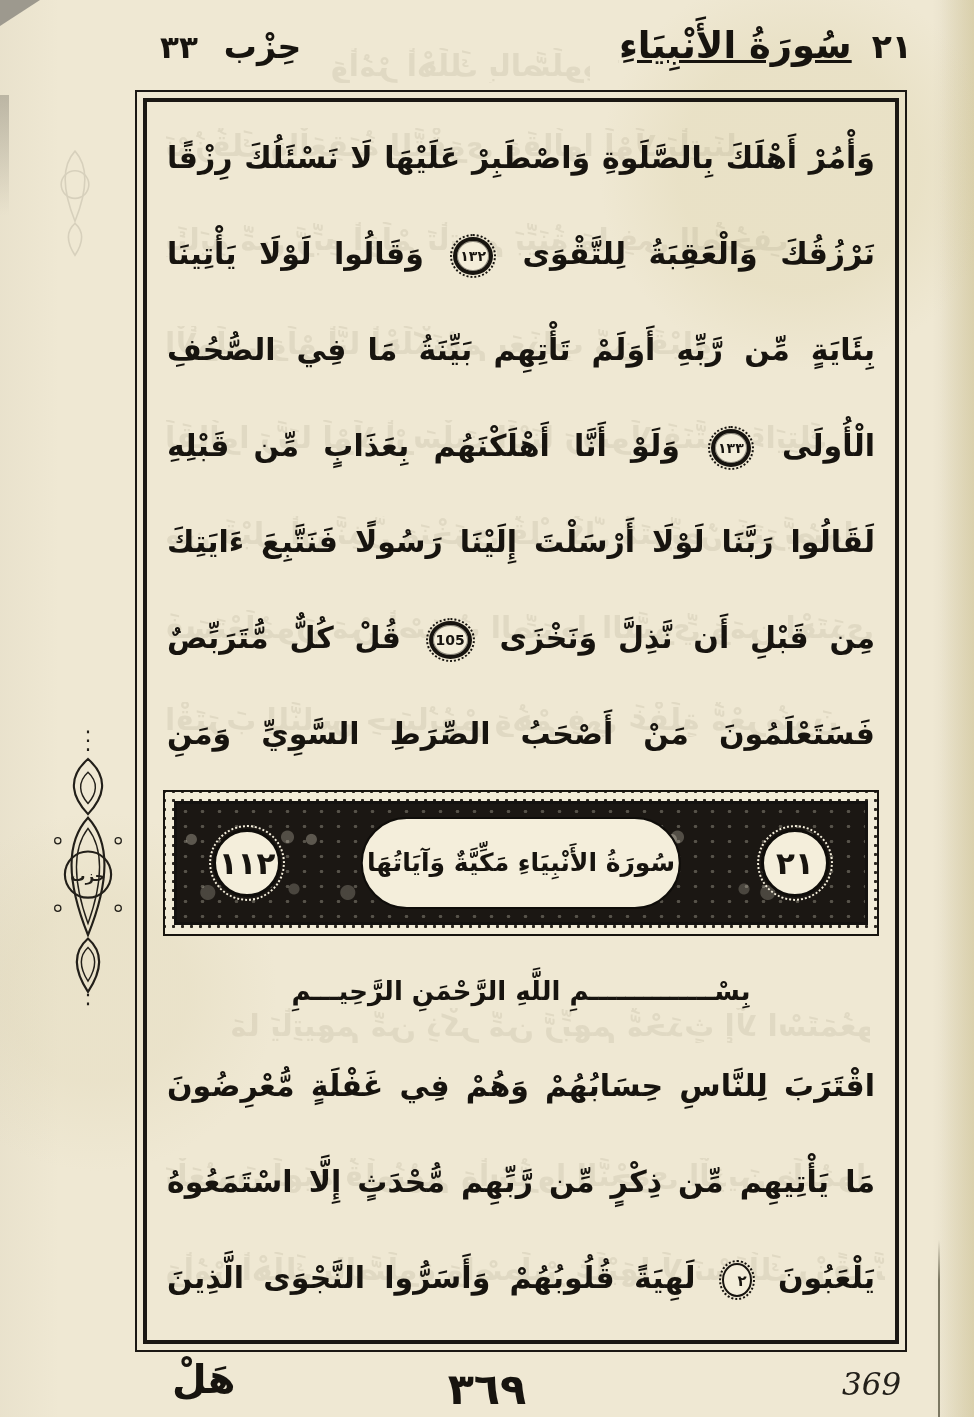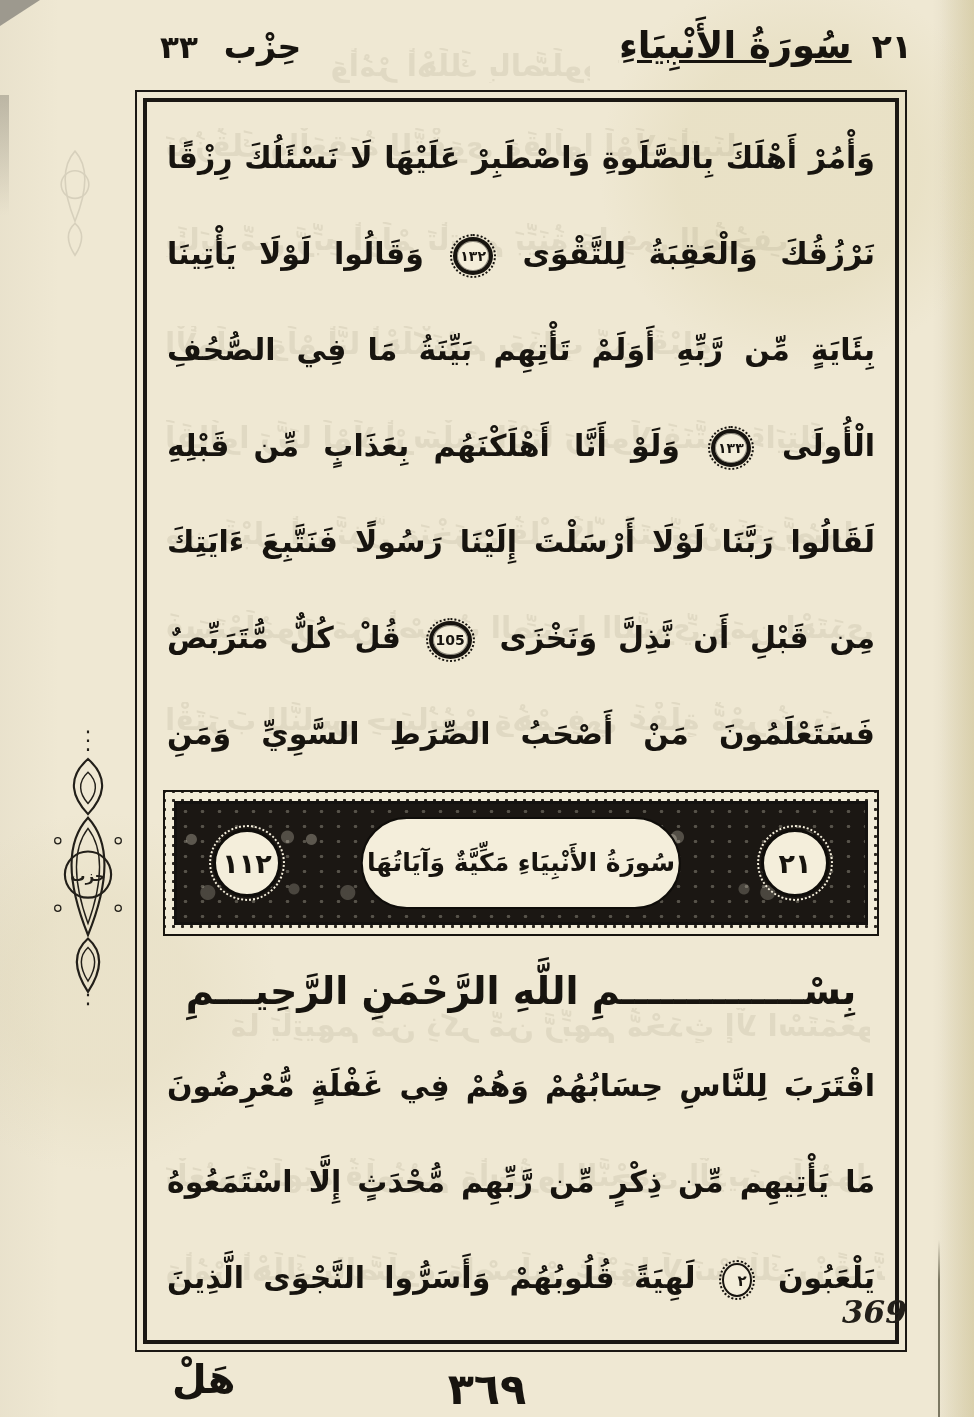--- a/index.html
+++ b/index.html
@@ -94,48 +94,48 @@
       radial-gradient(circle at 78% 72%, rgba(242,236,216,.22) 0 5px, transparent 6px),
       radial-gradient(rgba(242,236,216,.28) 1.4px, transparent 2.2px);
     background-size:120px 118px,140px 118px,130px 118px,150px 118px,17px 15px;
   }
   .banner-cartouche-num{
     position:absolute;top:50%;transform:translateY(-50%);
     width:62px;height:62px;border-radius:50%;
     background:#f4eedb;border:3px solid #0f0d0a;
     outline:2px dotted #f4eedb;outline-offset:2px;
     display:flex;align-items:center;justify-content:center;
-    font-size:27px;font-weight:bold;
+    font-size:31px;font-weight:bold;
   }
   .banner-num-right{right:36px;}
   .banner-num-left{left:36px;}
   .banner-title-cartouche{
     position:absolute;left:50%;top:50%;transform:translate(-50%,-50%);
     width:46%;height:88px;border-radius:60px;
     background:#f4eedb;border:2.5px solid #0f0d0a;
     outline:2px dotted #f4eedb;outline-offset:-7px;
     display:flex;align-items:center;justify-content:center;
     direction:rtl;
   }
   .banner-title-text{font-size:25px;font-weight:bold;text-align:left;line-height:1.1;}
 
   .bismillah-line{
     height:94px;line-height:94px;text-align:center;direction:rtl;
-    font-size:38px;font-weight:bold;overflow:hidden;
+    font-size:26px;font-weight:bold;overflow:hidden;
   }
 
   
   .hizb-ornament{position:absolute;left:48px;top:712px;}
 
   
   .footer-catchword{position:absolute;left:172px;top:1356px;font-size:40px;font-weight:bold;direction:rtl;}
   .footer-page-arabic{position:absolute;left:50%;top:1364px;transform:translateX(-50%);
     font-size:43px;font-weight:bold;}
-  .footer-page-western{position:absolute;left:842px;top:1294px;
-    font-family:"DejaVu Serif",serif;font-style:italic;font-weight:bold;font-size:31px;color:#23201a;}
+  .footer-page-western{position:absolute;left:842px;top:1366px;
+    font-family:"DejaVu Serif",serif;font-style:italic;font-weight:normal;font-size:31px;color:#23201a;}
 </style>
 </head>
 <body>
 
 <div class="paper-texture"></div>
 <div class="ghost-layer" id="ghost-layer">
     <div class="ghost-line" style="top: 48px; left: 330px; width: 260px;">وَأْمُرْ أَهْلَكَ بِالصَّلَوةِ وَاصْطَبِرْ عَلَيْهَا لَا نَسْئَلُكَ رِزْقًا نَّحْنُ</div>
     <div class="ghost-line" style="top: 128px; left: 165px; width: 720px;">نَرْزُقُكَ وَالْعَقِبَةُ لِلتَّقْوَى وَقَالُوا لَوْلَا يَأْتِينَا</div>
     <div class="ghost-line" style="top: 222px; left: 165px; width: 720px;">بِئَايَةٍ مِّن رَّبِّهِ أَوَلَمْ تَأْتِهِم بَيِّنَةُ مَا فِي الصُّحُفِ</div>
     <div class="ghost-line" style="top: 326px; left: 165px; width: 720px;">الْأُولَى وَلَوْ أَنَّا أَهْلَكْنَهُم بِعَذَابٍ مِّن قَبْلِهِ</div>

